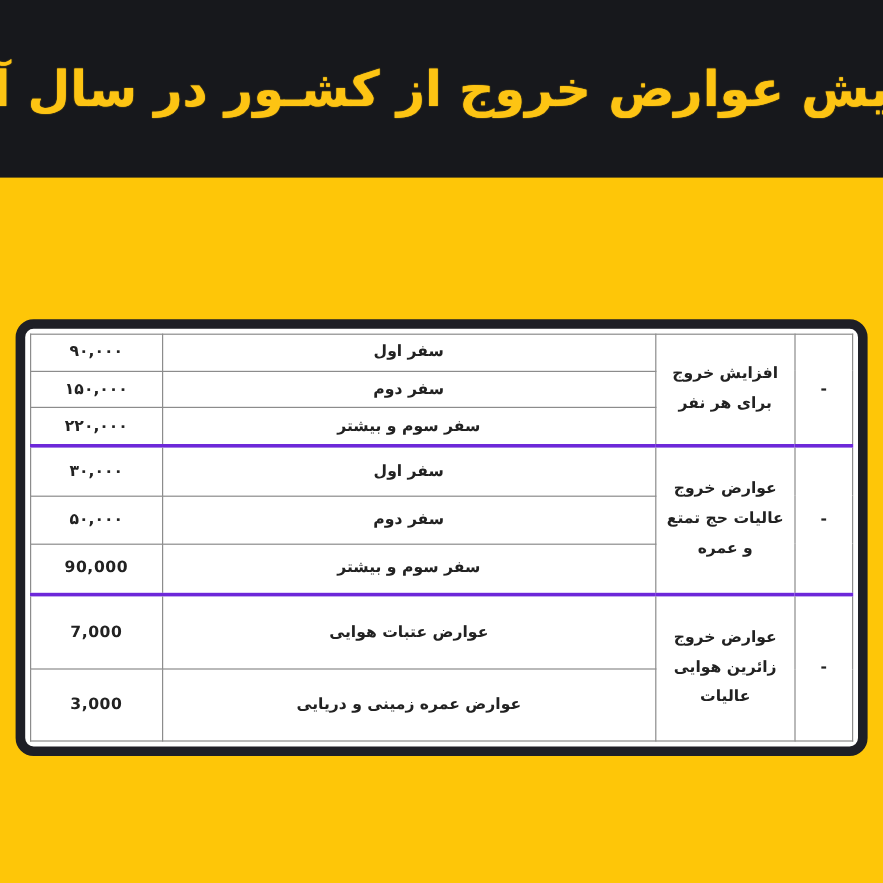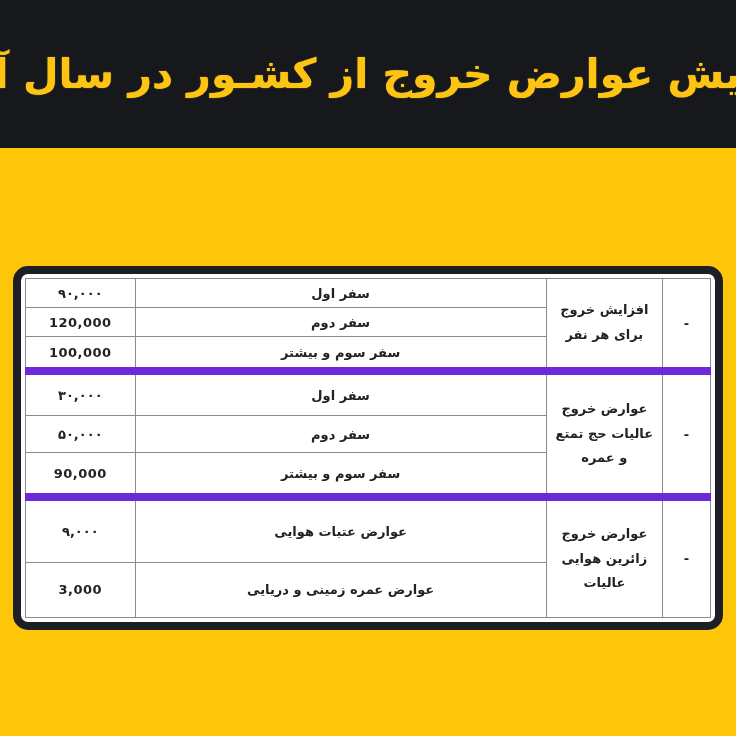--- a/index.html
+++ b/index.html
@@ -47,21 +47,21 @@
     border: 1px solid #8c8c8c;
     text-align: center;
     vertical-align: middle;
     font-weight: bold;
     color: #222222;
     font-size: 13px;
     padding: 2px 6px;
     margin-top: 32px;
   }
   
-  tr.group-start td { border-top: 8px solid #6d28d9; }
+  tr.group-start td { border-top: 3px solid #6d28d9; }
   table.fees { border: 1px solid #8c8c8c; }
 
   td.value   { font-size: 13.5px; letter-spacing: 0.5px; }
   td.category{ line-height: 1.9; font-size: 13px; padding: 2px 8px; }
   td.note    { font-size: 13px; }
 </style>
 </head>
 <body>
 
 <div class="banner">
@@ -79,25 +79,25 @@
     <tbody>
 
       <tr>
         <td class="note" rowspan="3">-</td>
         <td class="category" rowspan="3">افزایش خروج برای هر نفر</td>
         <td class="label">سفر اول</td>
         <td class="value">۹۰,۰۰۰</td>
       </tr>
       <tr>
         <td class="label">سفر دوم</td>
-        <td class="value">120,000</td>
+        <td class="value">۱۵۰,۰۰۰</td>
       </tr>
       <tr>
         <td class="label">سفر سوم و بیشتر</td>
-        <td class="value">100,000</td>
+        <td class="value">۲۲۰,۰۰۰</td>
       </tr>
 
       <tr class="group-start">
         <td class="note" rowspan="3">-</td>
         <td class="category" rowspan="3">عوارض خروج عالیات حج تمتع و عمره</td>
         <td class="label">سفر اول</td>
         <td class="value">۳۰,۰۰۰</td>
       </tr>
       <tr>
         <td class="label">سفر دوم</td>
@@ -105,21 +105,21 @@
       </tr>
       <tr>
         <td class="label">سفر سوم و بیشتر</td>
         <td class="value">90,000</td>
       </tr>
 
       <tr class="group-start">
         <td class="note" rowspan="2">-</td>
         <td class="category" rowspan="2">عوارض خروج زائرین هوایی عالیات</td>
         <td class="label">عوارض عتبات هوایی</td>
-        <td class="value">۹,۰۰۰</td>
+        <td class="value">7,000</td>
       </tr>
       <tr>
         <td class="label">عوارض عمره زمینی و دریایی</td>
         <td class="value">3,000</td>
       </tr>
     </tbody>
   </table>
 </div>
 
 </body></html>

